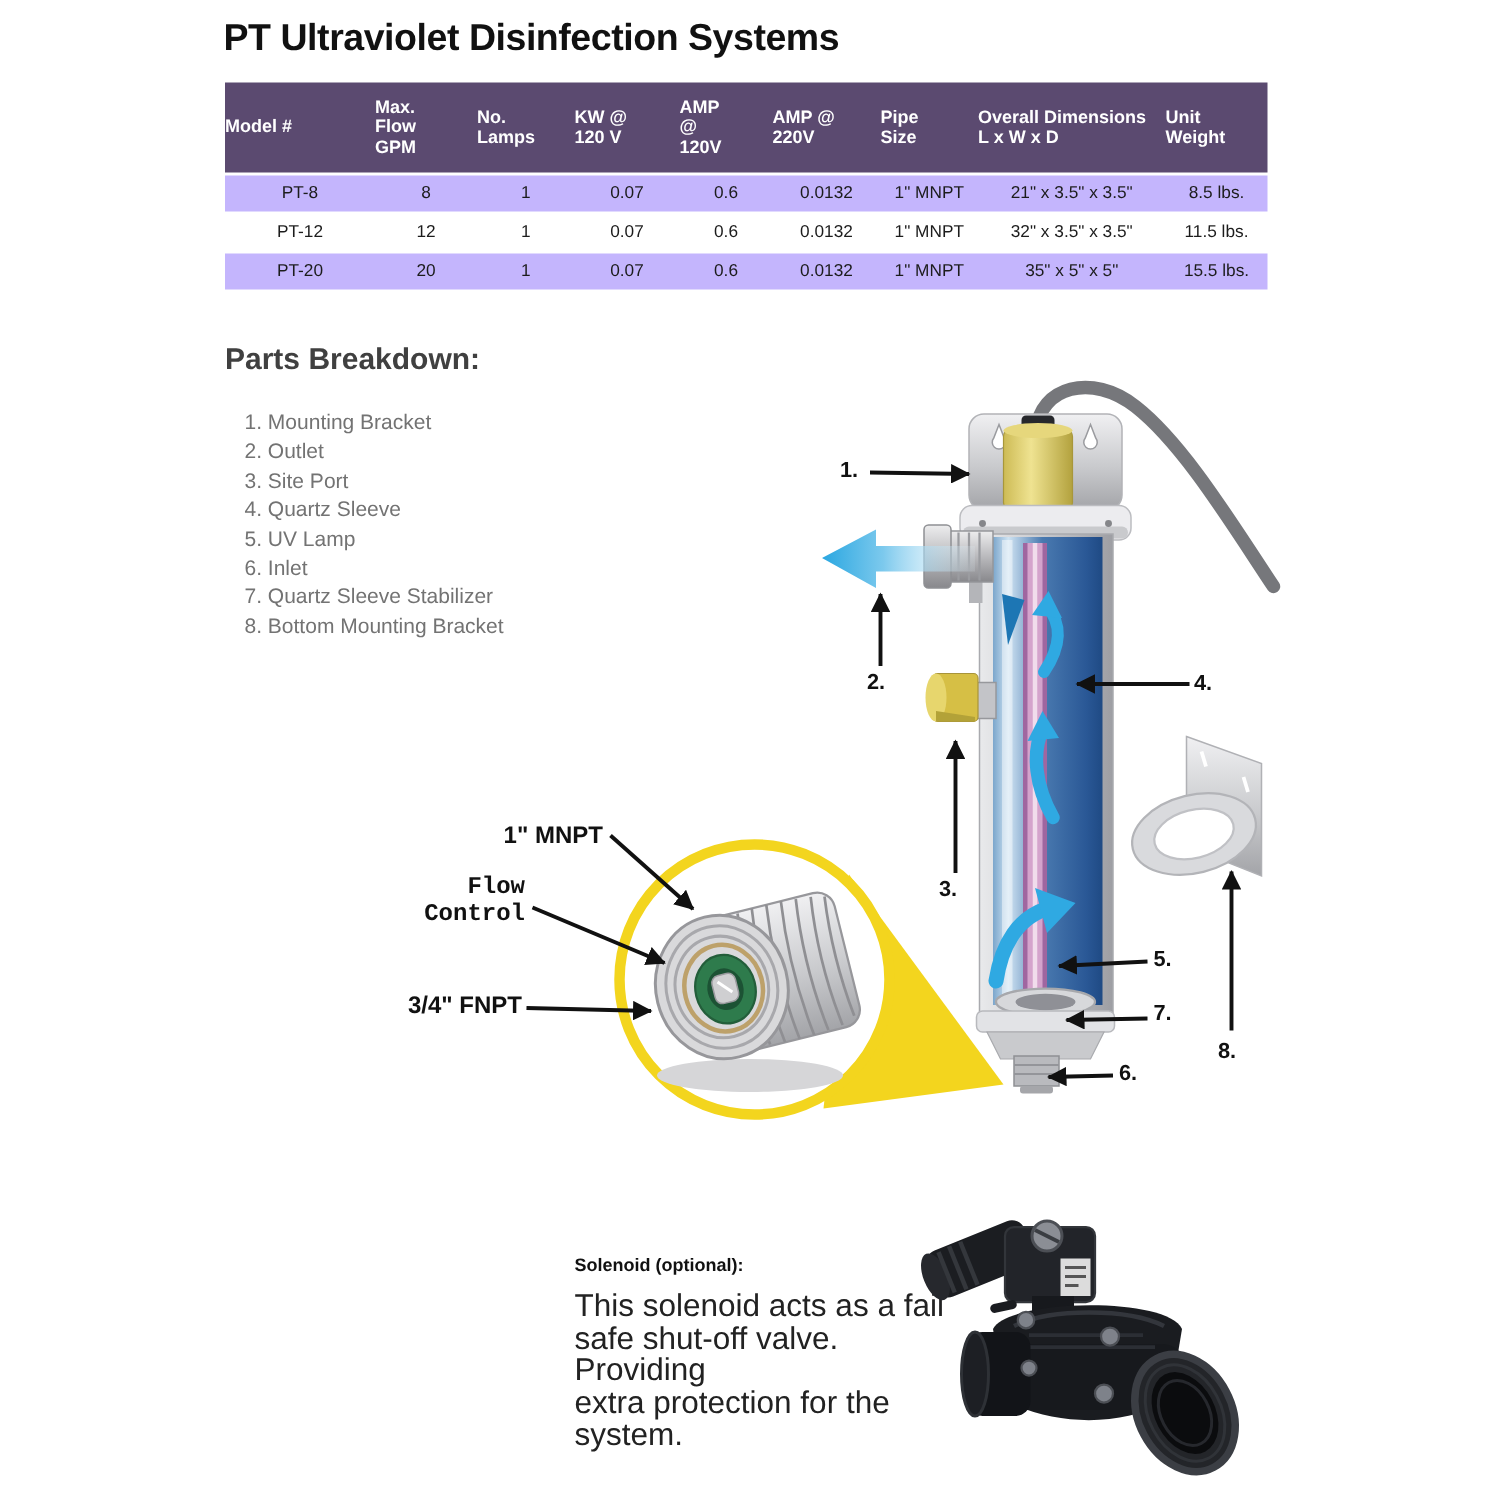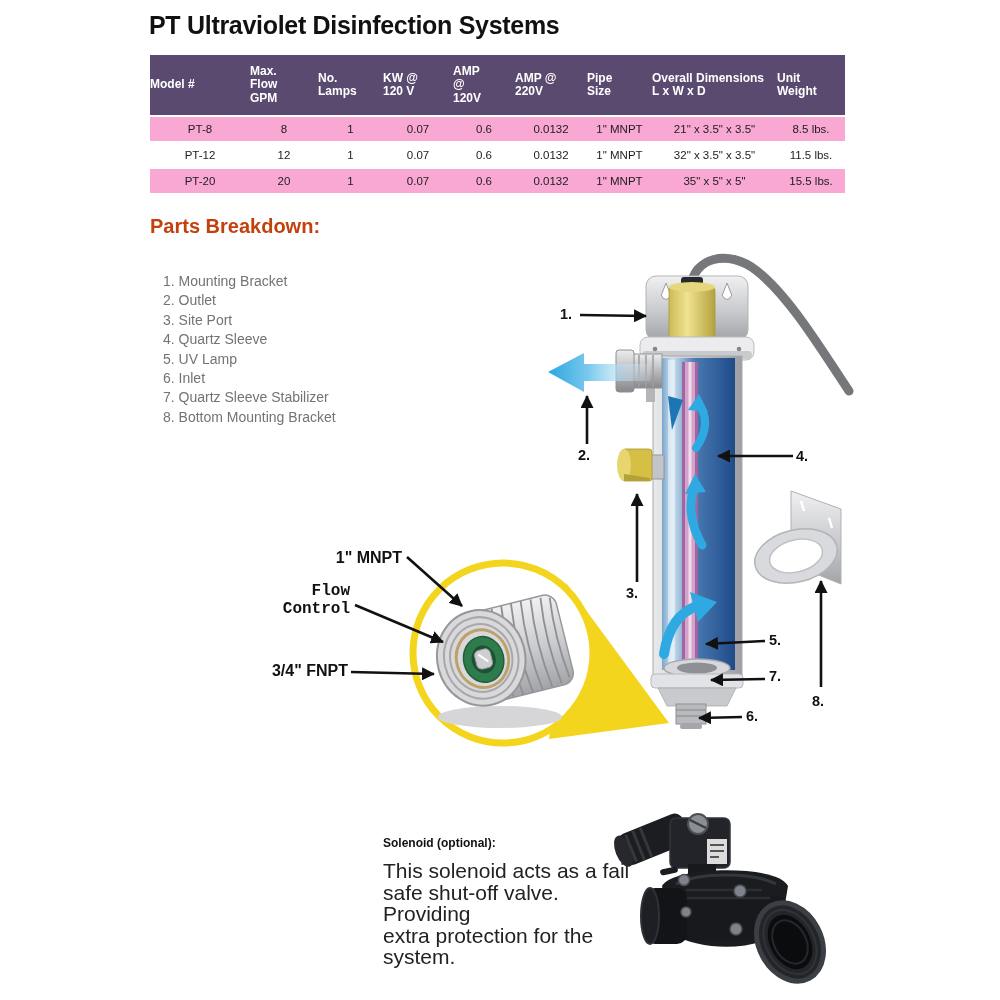--- a/index.html
+++ b/index.html
@@ -6,24 +6,24 @@
   body{font-family:"Liberation Sans", sans-serif;color:#1d1d1d;}
   .page{position:relative;width:855px;height:1000px;background:#fff;overflow:hidden;}
   .abs{position:absolute;}
   .title{left:149px;top:11px;font-size:25px;font-weight:700;letter-spacing:-0.3px;color:#111;}
   
   .spec-table{left:150px;top:55px;width:695px;z-index:3;}
   .tgrid{display:grid;grid-template-columns:100px 68px 65px 70px 62px 72px 65px 125px 68px;}
   .thead{background:#5b4a70;height:60px;align-items:center;}
   .th{color:#ffffff;font-weight:700;font-size:12px;line-height:1.12;text-align:left;white-space:pre-line;}
   .trow{height:24px;align-items:center;margin-top:2px;}
-  .trow.striped{background:#f9a8d4;}
+  .trow.striped{background:#c4b5fd;}
   .td{text-align:center;font-size:11.5px;color:#1c1c1c;}
   
-  .parts-head{left:150px;top:215px;font-size:20px;font-weight:800;color:#c2410c;}
+  .parts-head{left:150px;top:229px;font-size:20px;font-weight:800;color:#404040;}
   .parts-list{left:163px;top:272px;z-index:3;}
   .parts-list .pitem{font-size:14px;font-weight:400;line-height:19.4px;color:#737373;}
   
   .co{font-size:14.5px;font-weight:800;color:#111;z-index:4;}
   
   .fl{font-size:16px;font-weight:800;color:#111;text-align:right;z-index:4;}
   
   .sol-head{left:383px;top:836px;font-size:12px;font-weight:800;color:#111;}
   .sol-body{left:383px;top:860px;width:250px;font-size:21px;line-height:21.5px;color:#222;white-space:pre-line;}
   svg.layer{position:absolute;left:0;top:0;z-index:1;}

